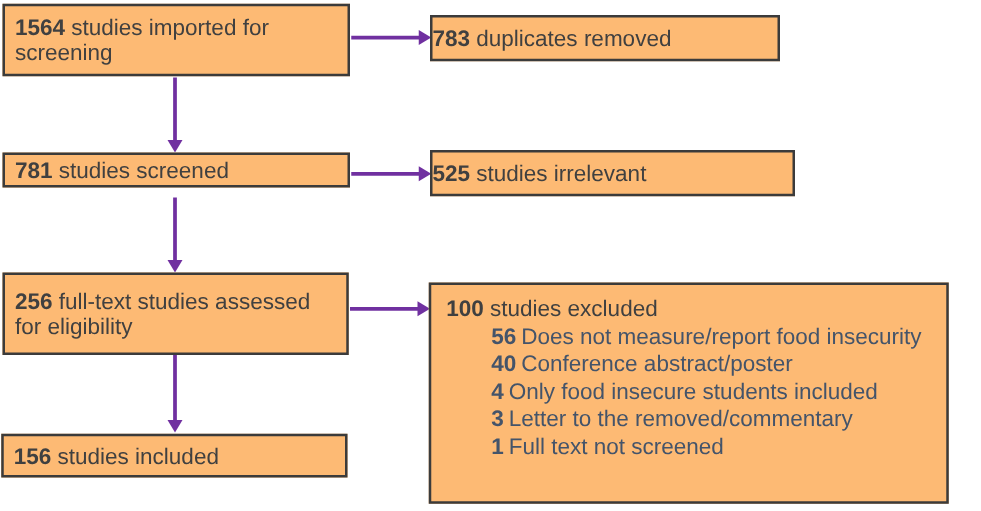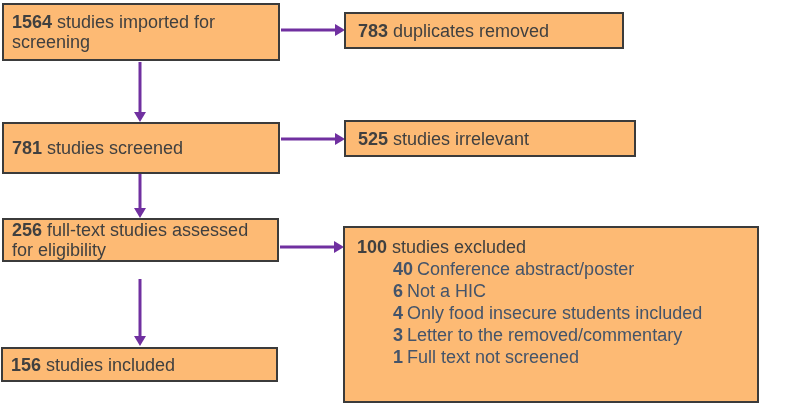--- a/index.html
+++ b/index.html
@@ -34,21 +34,21 @@
     box-sizing: border-box;
     border: 2px solid var(--border);
     background: #fdba74;
     display: flex;
     align-items: center;
     padding: 2px 8px;
     font-size: 18px;
     line-height: 20px;
     color: var(--text);
   }
-  .box.right-pad { padding-left: 12px; }
+  .box.right-pad { padding-left: 0; }
   .num {
     font-weight: bold;
     margin-right: 5px;
     white-space: nowrap;
   }
   .txt { white-space: pre-line; }
   .box-excluded {
     display: block;
     padding: 8px 10px 6px 12px;
     line-height: 22px;
@@ -98,49 +98,49 @@
 screening</span>
     </div>
   </div>
 
   <div class="box right-pad" style="left:344px; top:12px; width:280px; height:37px;">
     <div>
       <span class="num">783</span><span class="txt">duplicates removed</span>
     </div>
   </div>
 
-  <div class="box" style="left:2px; top:122px; width:278px; height:52px;">
+  <div class="box" style="left:2px; top:122px; width:278px; height:28px;">
     <div>
       <span class="num">781</span><span class="txt">studies screened</span>
     </div>
   </div>
 
   <div class="box right-pad" style="left:344px; top:120px; width:292px; height:37px;">
     <div>
       <span class="num">525</span><span class="txt">studies irrelevant</span>
     </div>
   </div>
 
-  <div class="box" style="left:2px; top:218px; width:277px; height:44px;">
+  <div class="box" style="left:2px; top:218px; width:277px; height:66px;">
     <div>
       <span class="num">256</span><span class="txt">full-text studies assessed
 for eligibility</span>
     </div>
   </div>
 
   <div class="box box-excluded" style="left:343px; top:226px; width:416px; height:177px;">
     <div class="excluded-header">
       <span class="num">100</span><span class="txt">studies excluded</span>
     </div>
     <div>
       <div class="reason">
-        <span class="num">40</span><span>Conference abstract/poster</span>
+        <span class="num">56</span><span>Does not measure/report food insecurity</span>
       </div>
       <div class="reason">
-        <span class="num">6</span><span>Not a HIC</span>
+        <span class="num">40</span><span>Conference abstract/poster</span>
       </div>
       <div class="reason">
         <span class="num">4</span><span>Only food insecure students included</span>
       </div>
       <div class="reason">
         <span class="num">3</span><span>Letter to the removed/commentary</span>
       </div>
       <div class="reason">
         <span class="num">1</span><span>Full text not screened</span>
       </div>

